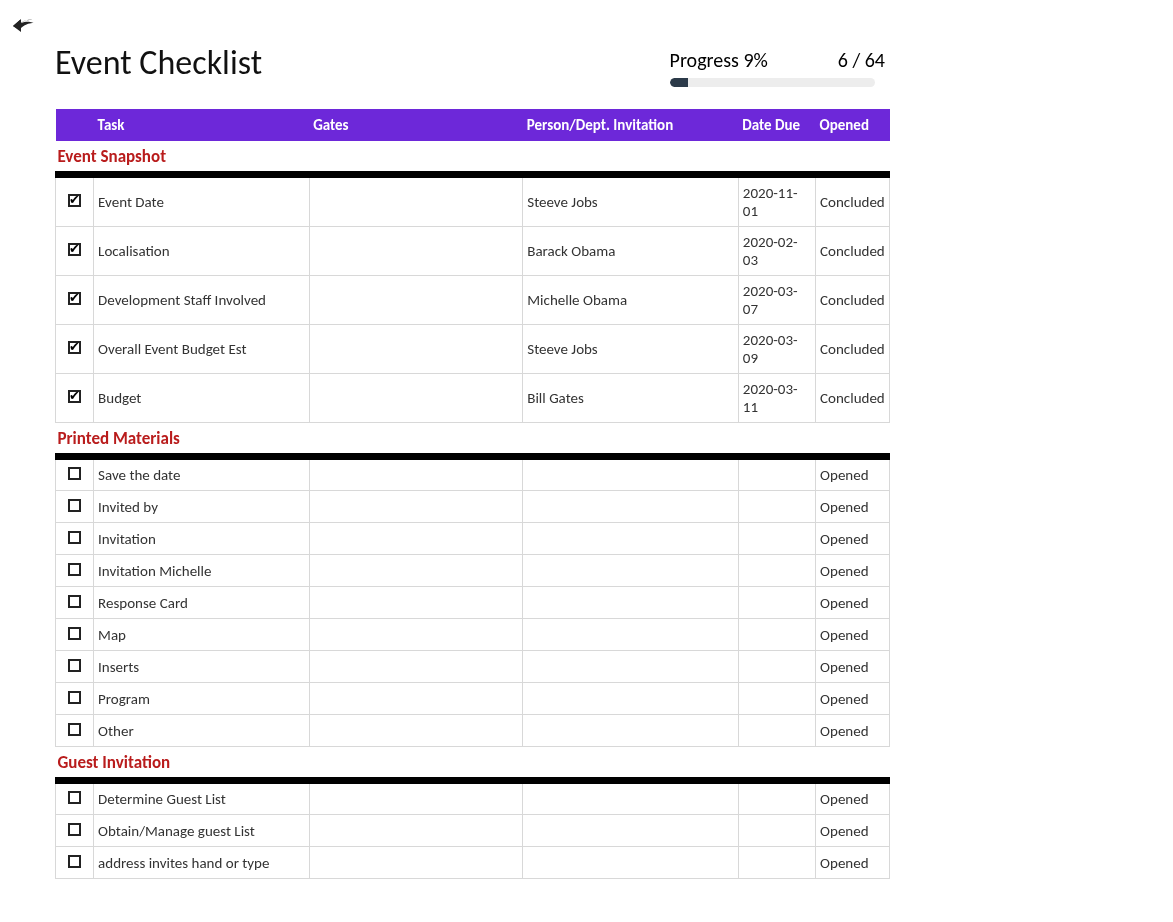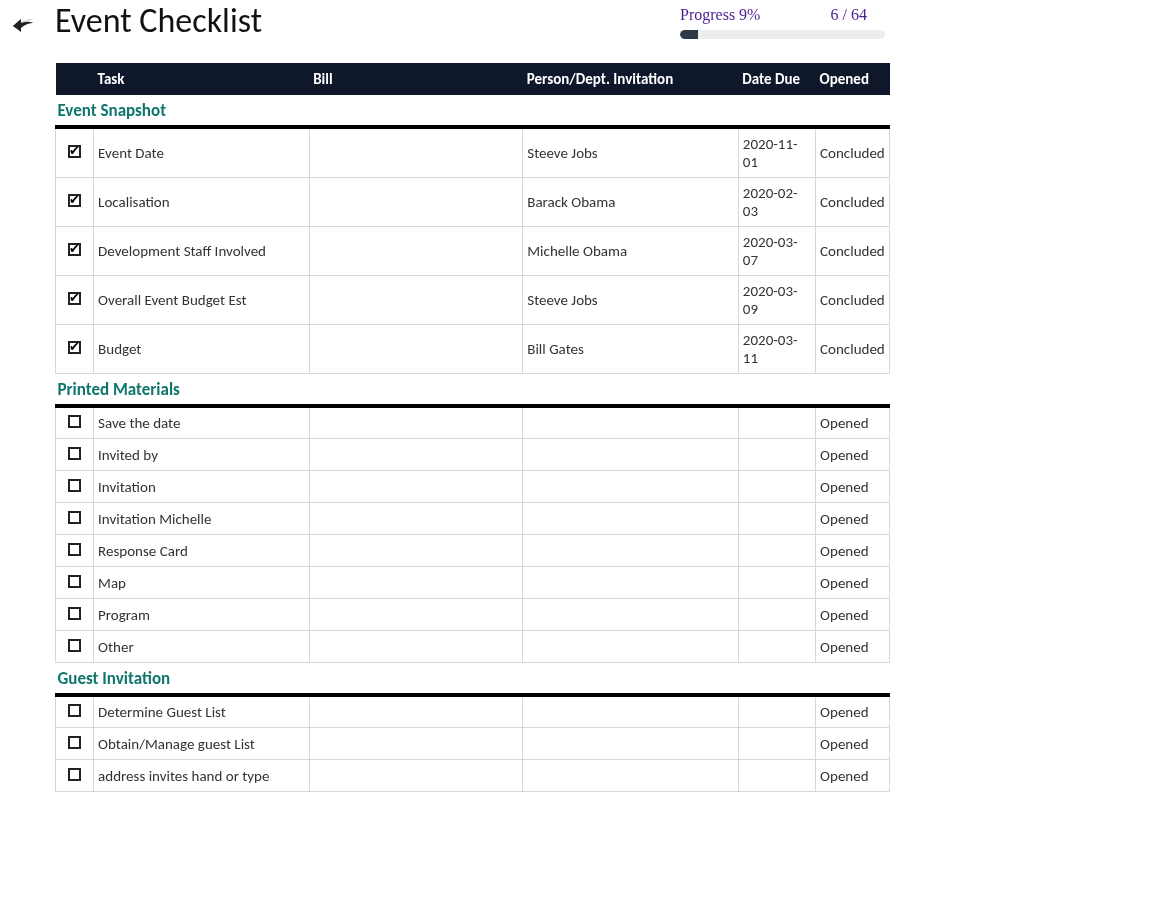--- a/index.html
+++ b/index.html
@@ -19,39 +19,39 @@
     left: 10px;
     top: 14px;
     cursor: pointer;
   }
   .header-row {
     display: flex;
     align-items: flex-start;
     justify-content: space-between;
     width: 830px;
     margin-left: 55px;
+    margin-top: 42px;
   }
   .title {
     font-size: 34px;
     font-weight: 400;
     color: #111;
   }
   .progress-block {
     display: flex;
     flex-direction: column;
     align-items: flex-start;
     margin-top: 6px;
   }
   .progress-texts {
     display: flex;
     gap: 70px;
-    font-size: 16px;
-    color: #4c1d95;
+    font-size: 20px;
+    color: #000000;
     margin-bottom: 6px;
-    font-family: Liberation Serif, serif;
   }
   .progress-bar {
     width: 205px;
     height: 9px;
     background: #ededed;
     border-radius: 5px;
     overflow: hidden;
   }
   .progress-fill {
     height: 100%;
@@ -60,42 +60,42 @@
     border-radius: 5px 0 0 5px;
   }
   .table {
     width: 835px;
     margin-left: 55px;
     margin-top: 22px;
     border-collapse: collapse;
     font-size: 15px;
   }
   .thead-row {
-    background: #0f172a;
+    background: #6d28d9;
     color: #fff;
     height: 32px;
   }
   .thead-row th {
     text-align: left;
     font-weight: 600;
     font-size: 15px;
     padding: 6px 4px;
   }
   .col-check { width: 38px; }
   .col-task  { width: 215px; }
   .col-note  { width: 213px; }
   .col-person{ width: 215px; }
   .col-date  { width: 77px;  }
   .col-status{ width: 72px;  }
   .section-row td {
     font-size: 17px;
     font-weight: 700;
-    color: #0f766e;
+    color: #b91c1c;
     padding: 5px 0 4px 2px;
-    border-bottom: 4px solid #000000;
+    border-bottom: 7px solid #000000;
   }
   .data-row td {
     border: 1px solid #d8d8d8;
     padding: 6px 4px;
     vertical-align: middle;
     color: #333;
     height: 32px;
     font-size: 15px;
   }
   .data-row td.check-cell {
@@ -150,21 +150,21 @@
         <col class="col-task">
         <col class="col-note">
       <col class="col-person">
         <col class="col-date">
         <col class="col-status">
     </colgroup>
     <thead>
       <tr class="thead-row">
         <th></th>
         <th>Task</th>
-        <th>Bill</th>
+        <th>Gates</th>
         <th>Person/Dept. Invitation</th>
         <th>Date Due</th>
         <th>Opened</th>
       </tr>
     </thead>
     <tbody id="tbody">
         <tr class="section-row">
           <td colspan="6">Event Snapshot</td>
         </tr>
         <tr class="data-row">
@@ -253,20 +253,28 @@
         <tr class="data-row">
           <td class="check-cell"><span class="checkbox"></span></td>
           <td>Map</td>
           <td></td>
           <td></td>
           <td></td>
           <td>Opened</td>
         </tr>
         <tr class="data-row">
           <td class="check-cell"><span class="checkbox"></span></td>
+          <td>Inserts</td>
+          <td></td>
+          <td></td>
+          <td></td>
+          <td>Opened</td>
+        </tr>
+        <tr class="data-row">
+          <td class="check-cell"><span class="checkbox"></span></td>
           <td>Program</td>
           <td></td>
           <td></td>
           <td></td>
           <td>Opened</td>
         </tr>
         <tr class="data-row">
           <td class="check-cell"><span class="checkbox"></span></td>
           <td>Other</td>
           <td></td>

